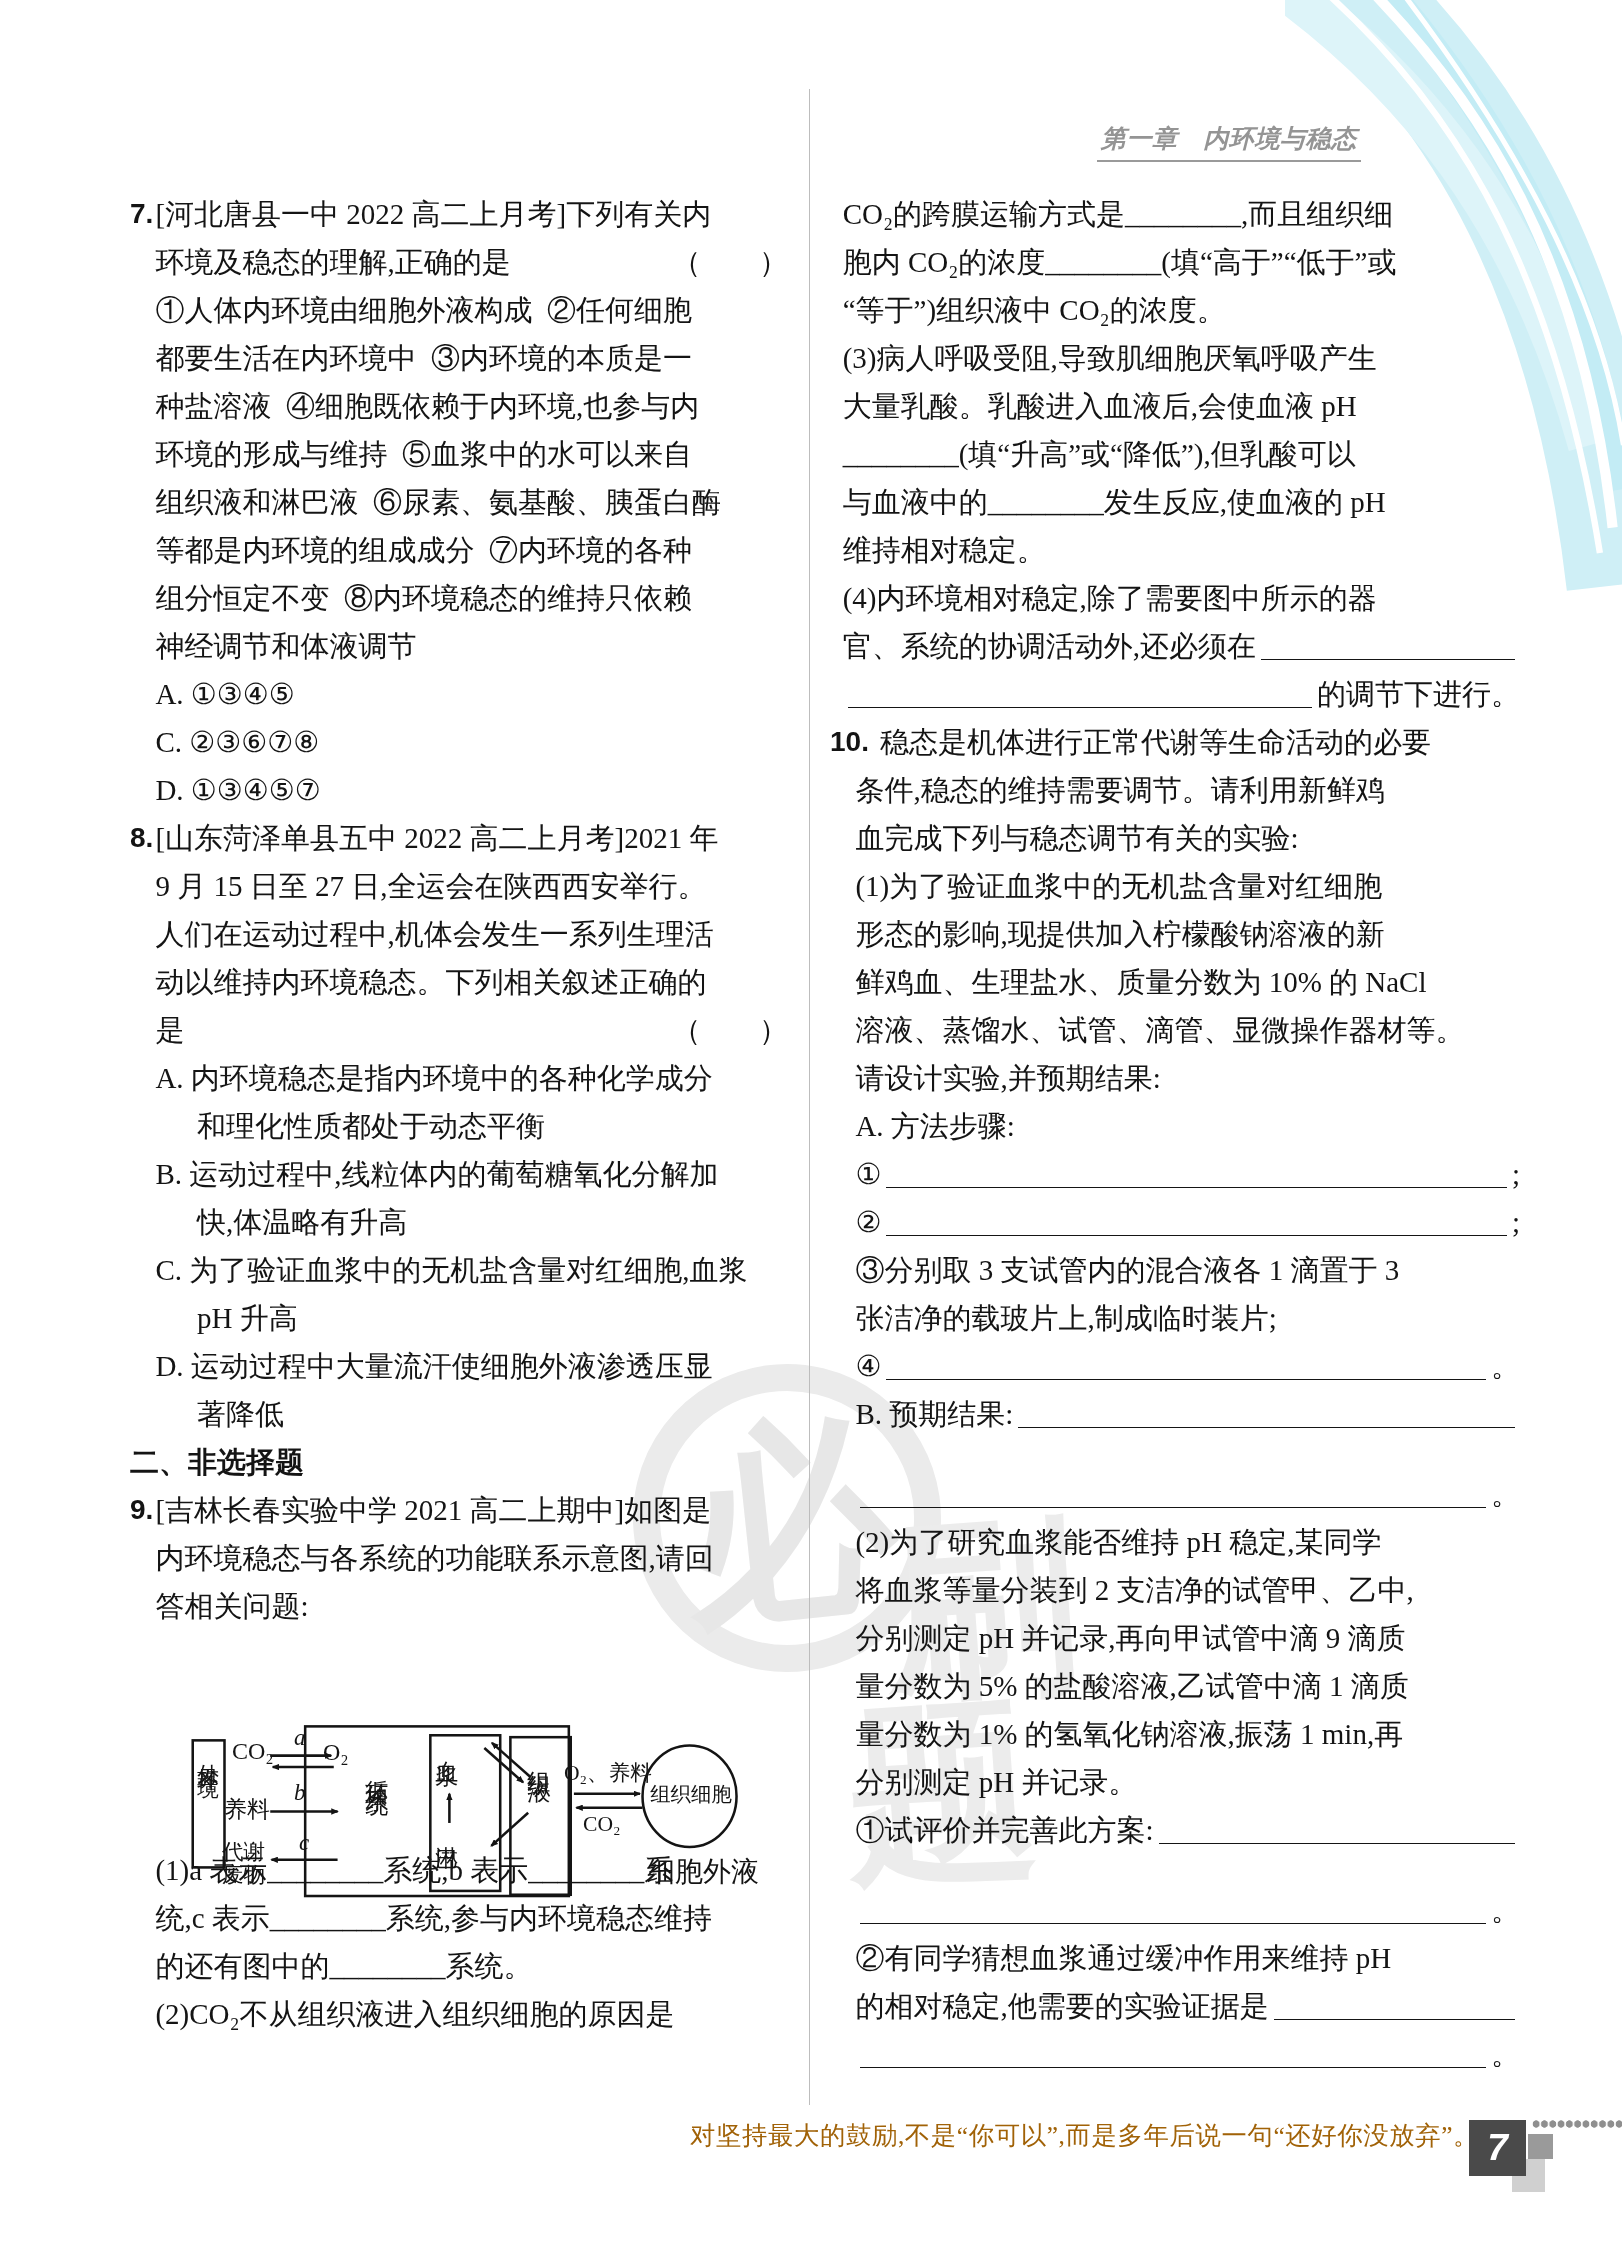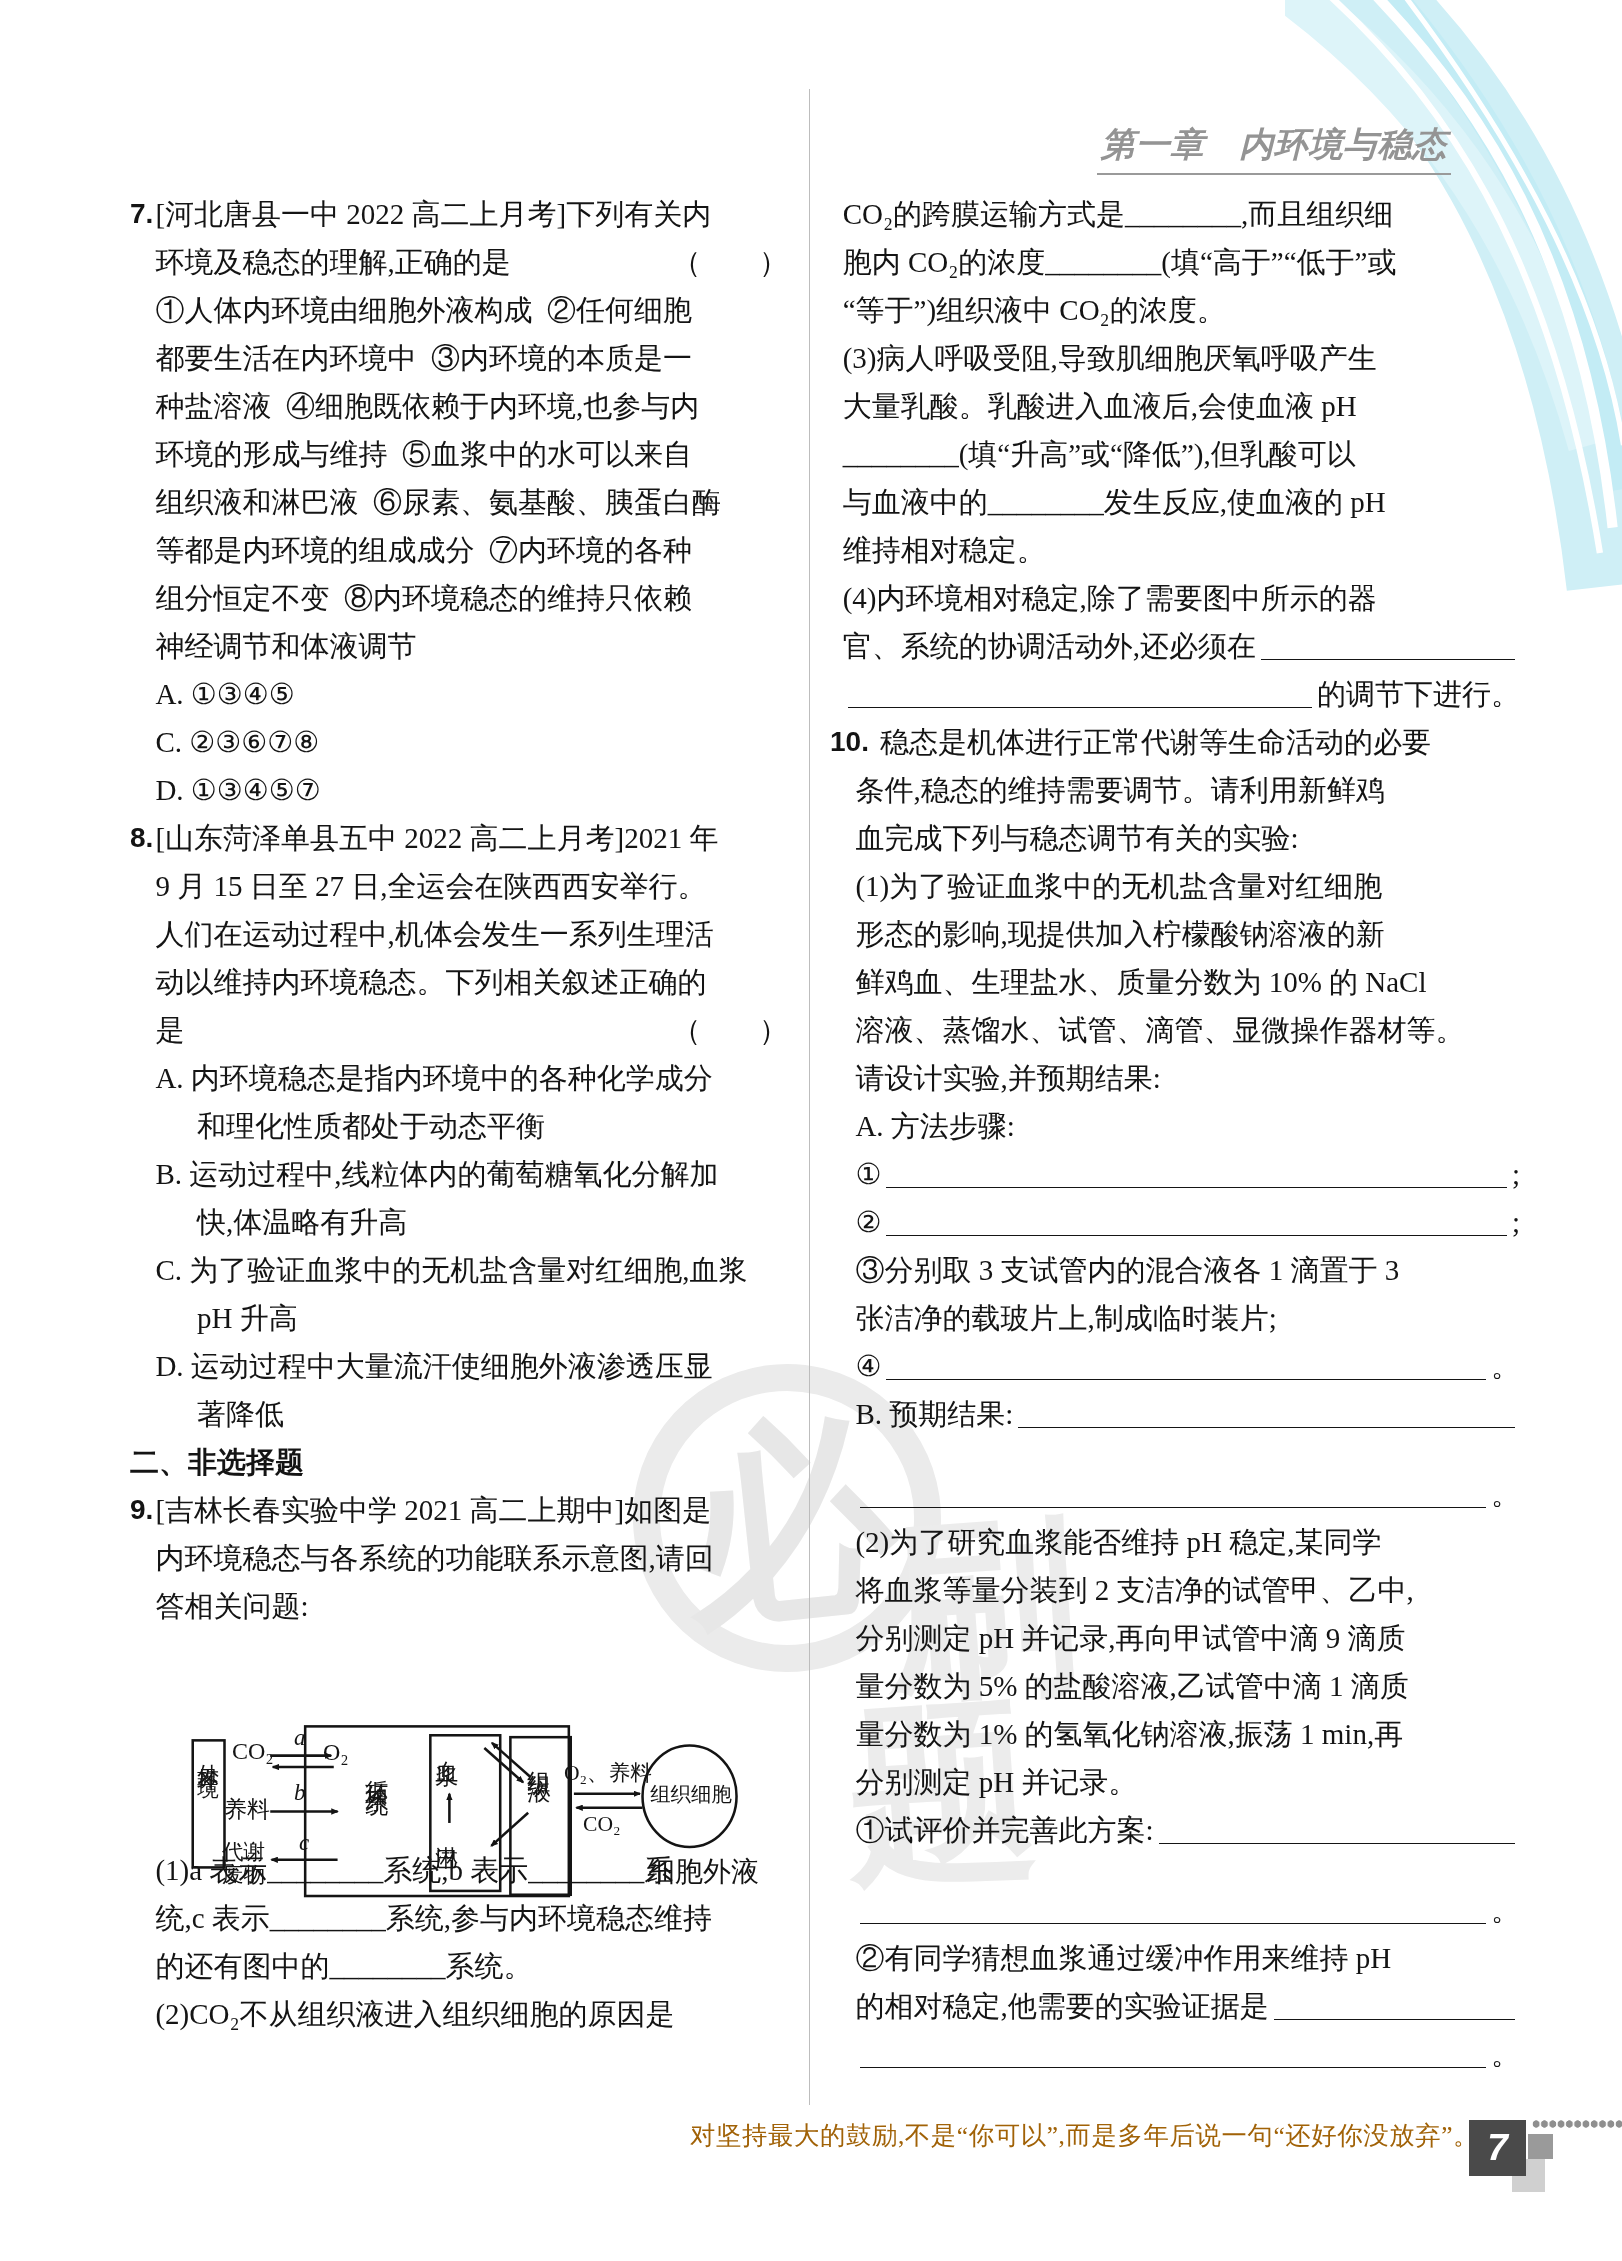--- a/index.html
+++ b/index.html
@@ -6,21 +6,21 @@
   .page{position:relative;width:1623px;height:2261px;background:#ffffff;overflow:hidden;
         font-family:"Liberation Serif","DejaVu Serif",serif;color:#141414;}
   
   .swoosh{position:absolute;left:1285px;top:0;z-index:0;}
   
   .wm{position:absolute;z-index:0;color:#e7e7e7;font-family:"Liberation Serif",serif;font-weight:700;}
   .wm-ring{position:absolute;left:633px;top:1364px;width:254px;height:254px;border:27px solid #ebebeb;
            border-radius:50%;z-index:0;transform:rotate(-8deg);}
   
   .chapter{position:absolute;left:1097px;top:122px;z-index:2;font-family:"Liberation Sans","DejaVu Sans",sans-serif;
-           font-weight:700;font-style:italic;font-size:34px;color:#949494;letter-spacing:0.6px;
+           font-weight:700;font-style:italic;font-size:25px;color:#949494;letter-spacing:0.6px;
            border-bottom:2.5px solid #9a9a9a;padding:0 3.8px 5.1px 3.8px;white-space:pre;}
   
   .divider{position:absolute;left:809px;top:89px;width:1.3px;height:2016px;background:#bdbdbd;z-index:1;}
   
   .col{position:absolute;top:190px;z-index:2;font-size:29px;}
   .col.left{left:130px;width:658px;}
   .col.right{left:830px;width:690px;}
   .row{position:relative;height:48px;line-height:48px;display:flex;align-items:baseline;
        padding-left:25.4px;white-space:pre;}
   .right .row{padding-left:12.7px;}

